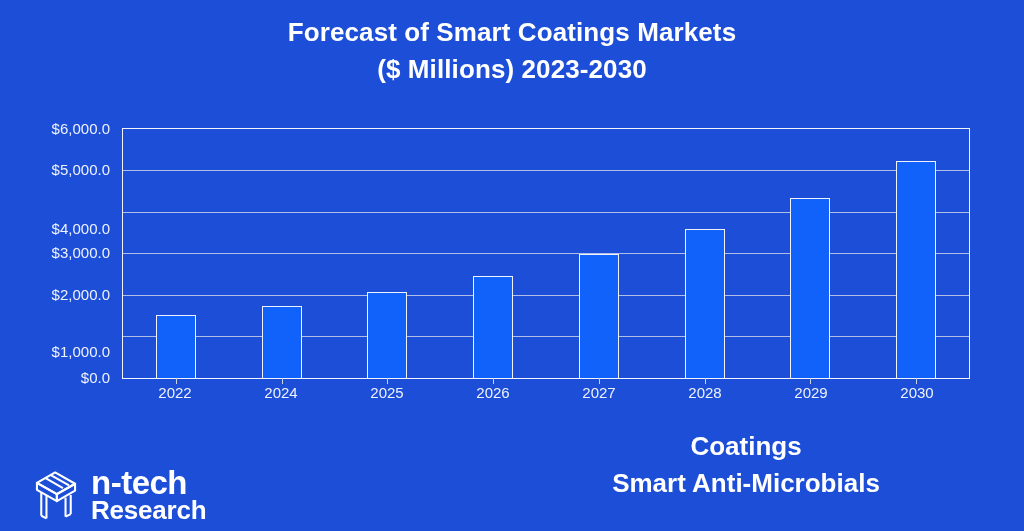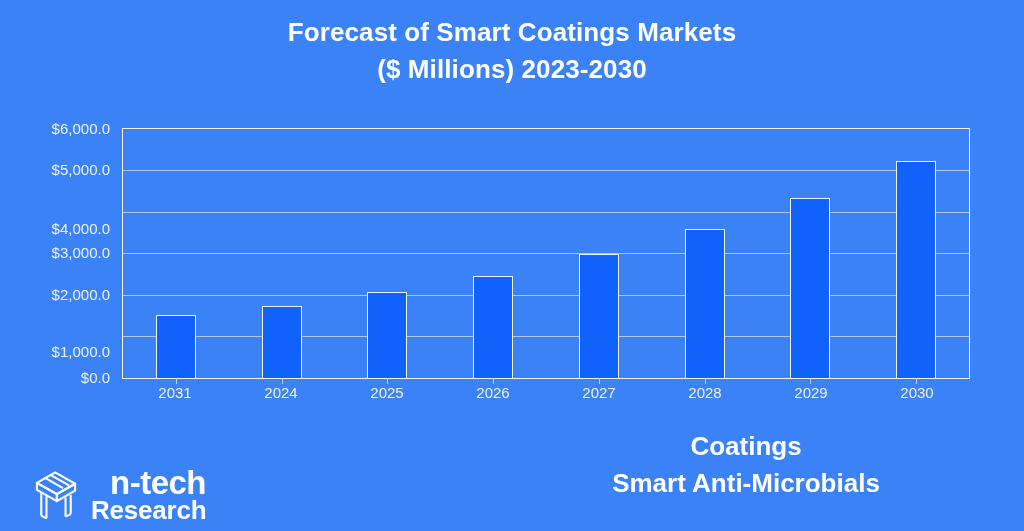--- a/index.html
+++ b/index.html
@@ -11,21 +11,21 @@
     height: 531px;
     overflow: hidden;
     background: #0a2363;
     font-family: "Liberation Sans", sans-serif;
   }
 
   #chart-root {
     position: relative;
     width: 1024px;
     height: 531px;
-    background: #3b82f6;
+    background: #1d4ed8;
   }
 
   
   .chart-title {
     position: absolute;
     top: 14px;
     left: 0;
     width: 1024px;
     text-align: center;
     color: #ffffff;
@@ -167,21 +167,20 @@
     display: flex;
     flex-direction: column;
     justify-content: center;
     line-height: 0.93;
   }
   .logo-primary {
     color: #ffffff;
     font-size: 33px;
     font-weight: bold;
     letter-spacing: -0.5px;
-    margin-left: 19px;
   }
   .logo-secondary {
     color: #ffffff;
     font-size: 26px;
     font-weight: bold;
     letter-spacing: -0.2px;
   }
 </style>
 </head>
 <body>
@@ -243,21 +242,21 @@
             <span class="tick-mark"></span>
           </div>
           <div class="bar-slot">
             <div class="bar" style="height: 216.215px; background: rgb(17, 97, 251); border-color: rgb(238, 243, 253);"></div>
             <span class="tick-mark"></span>
           </div>
         </div>
     </div>
 
     <div class="x-axis" id="x-axis">
-        <div class="x-tick-label">2031</div>
+        <div class="x-tick-label">2022</div>
         <div class="x-tick-label">2024</div>
         <div class="x-tick-label">2025</div>
         <div class="x-tick-label">2026</div>
         <div class="x-tick-label">2027</div>
         <div class="x-tick-label">2028</div>
         <div class="x-tick-label">2029</div>
         <div class="x-tick-label">2030</div>
       </div>
 
   </div>

